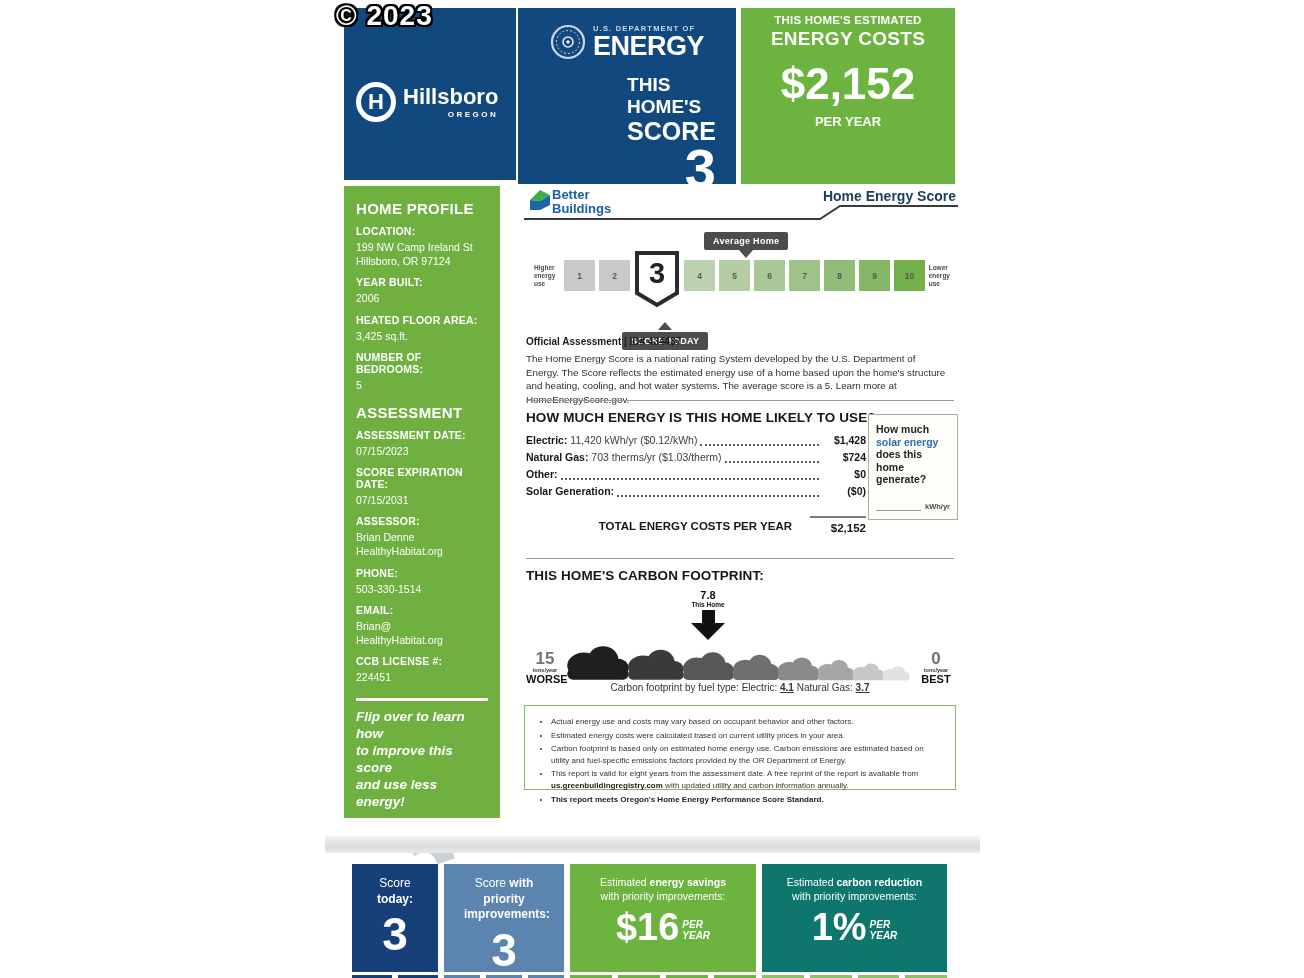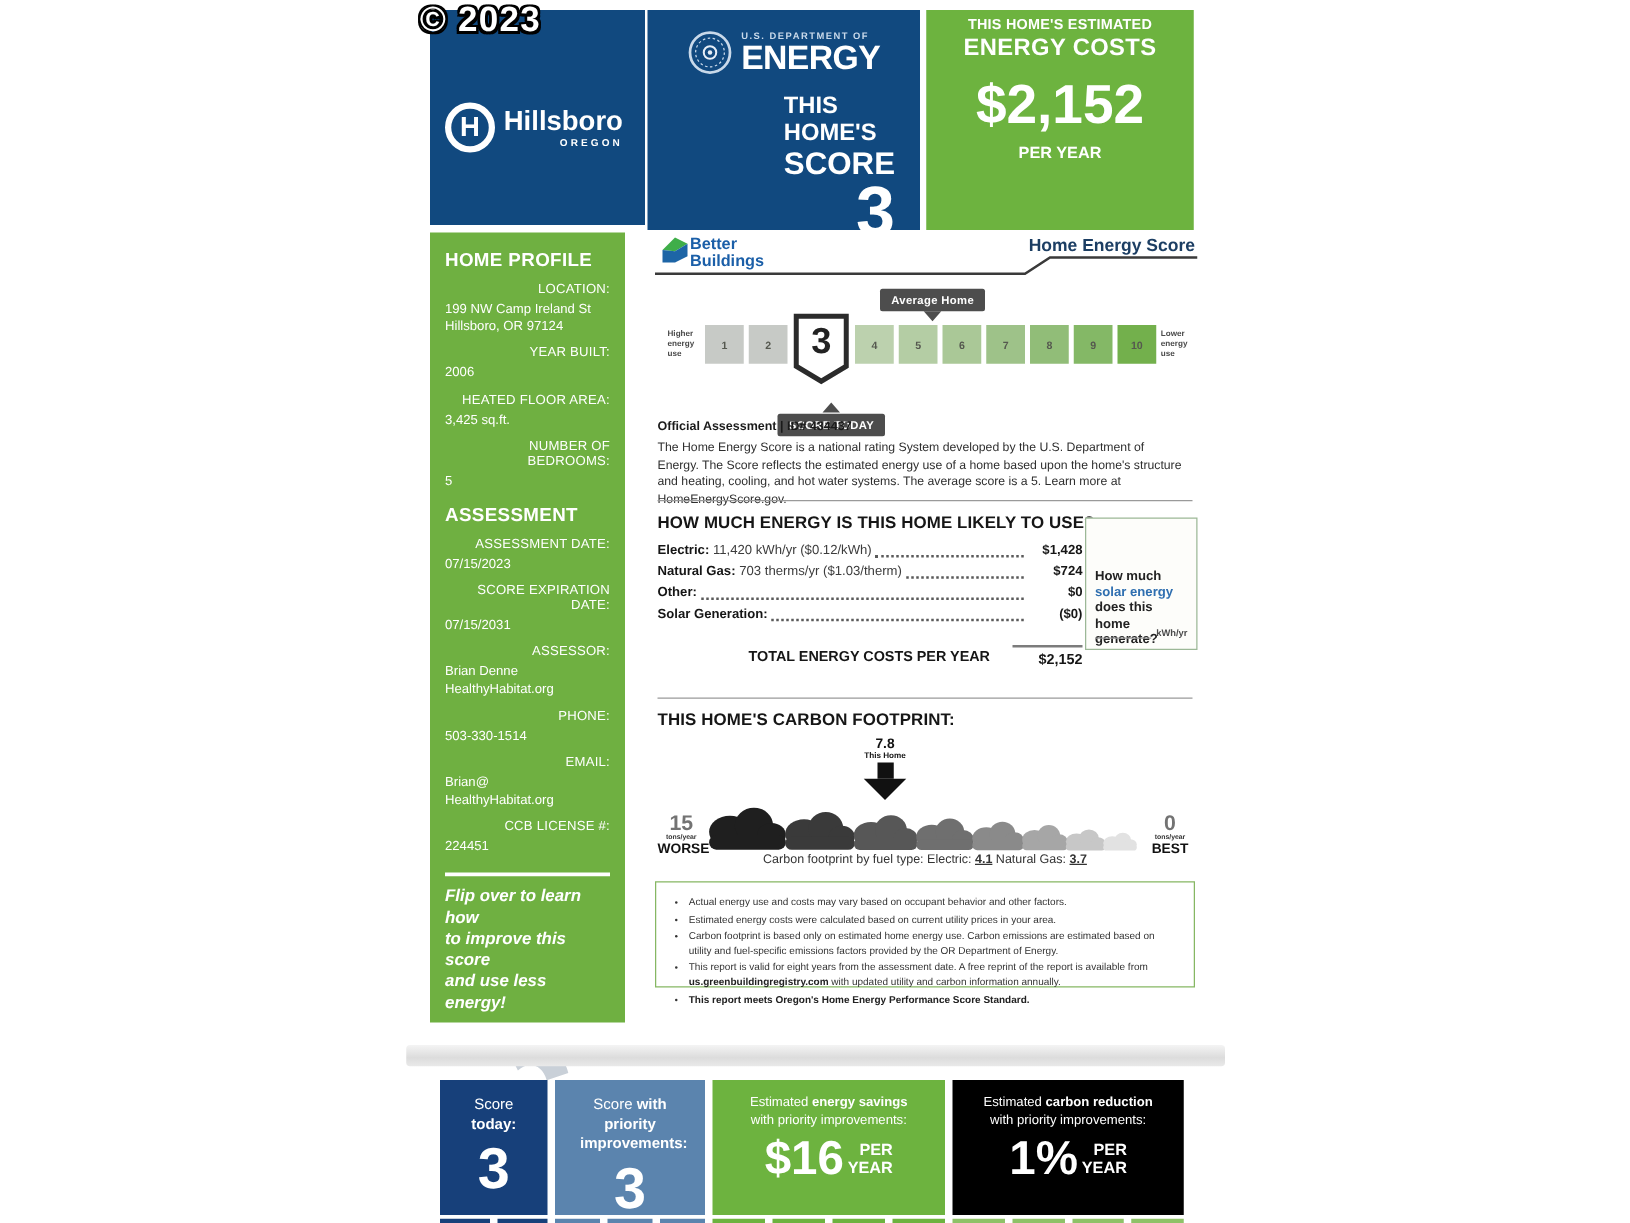--- a/index.html
+++ b/index.html
@@ -27,21 +27,21 @@
   .doe-outof{color:#fff;font-size:12px;font-weight:700;margin-top:6px;}
   #costs-box{position:absolute;left:741px;top:8px;width:214px;height:176px;background:#6db33f;text-align:center;color:#fff;}
   .c1{font-size:11.5px;font-weight:700;margin-top:6px;letter-spacing:0.2px;}
   .c2{font-size:19px;font-weight:800;margin-top:2px;letter-spacing:0.3px;}
   .c3{font-size:44px;font-weight:800;margin-top:12px;line-height:1;}
   .c4{font-size:13px;font-weight:600;margin-top:8px;}
   
   #sidebar{position:absolute;left:344px;top:186px;width:156px;height:632px;background:#6fб041;background:#6fb041;color:#fff;box-sizing:border-box;padding:10px 12px;}
   .sb-title{font-size:15px;font-weight:800;letter-spacing:0.3px;margin:4px 0 2px;}
   .sb-title2{margin-top:12px;}
-  .sb-label{font-size:10.5px;font-weight:400;margin-top:8px;letter-spacing:0.2px;text-align:right;}
+  .sb-label{font-size:10.5px;font-weight:700;margin-top:8px;letter-spacing:0.2px;}
   .sb-value{font-size:10.5px;font-weight:400;margin-top:3px;line-height:1.35;white-space:pre-line;}
   .sb-divider{border-top:3px solid #fff;margin:14px 0 8px;}
   .sb-flip{font-style:italic;font-weight:800;font-size:13.5px;line-height:1.25;white-space:pre-line;}
   .flip-icon{text-align:center;margin-top:10px;}
   
   #main{position:absolute;left:520px;top:186px;width:438px;height:636px;}
   .bb-logo{position:absolute;left:8px;top:2px;display:flex;gap:0;align-items:flex-start;}
   .bb-text{color:#1b5fa8;font-weight:800;font-size:13px;line-height:1.05;}
   #hes-title{position:absolute;right:2px;top:2px;color:#1c3e63;font-weight:800;font-size:14px;}
   .hes-rule{position:absolute;left:4px;top:16px;}
@@ -71,21 +71,21 @@
   .e-row{display:flex;align-items:flex-end;margin-bottom:5px;}
   .e-label{font-size:10.5px;font-weight:800;color:#161616;white-space:pre;}
   .e-detail{font-size:10.5px;color:#3c3c3c;white-space:pre;}
   .dots{flex:1;border-bottom:2px dotted #5a5a5a;height:8px;margin:0 3px;}
   .e-value{font-size:10.5px;font-weight:600;color:#161616;width:44px;text-align:right;}
   #total-row{position:absolute;left:6px;top:330px;width:340px;display:flex;justify-content:flex-end;gap:18px;}
   #total-label{font-size:11.5px;font-weight:800;color:#161616;padding-top:4px;}
   #total-value{font-size:11.5px;font-weight:800;color:#161616;border-top:2px solid #7c7c7c;padding-top:4px;min-width:56px;text-align:right;}
   
   #solar-box{position:absolute;right:0px;top:228px;width:90px;height:106px;border:1px solid #9cb897;background:#fdfdfa;box-sizing:border-box;padding:8px 7px;}
-  .solar-text{font-size:10.5px;font-weight:700;color:#222;line-height:1.2;margin-top:32px;}
+  .solar-text{font-size:10.5px;font-weight:700;color:#222;line-height:1.2;}
   .solar-hl{color:#2f6fb0;}
   .solar-unit-row{position:absolute;left:7px;right:7px;bottom:8px;display:flex;align-items:flex-end;}
   .solar-line{flex:1;border-bottom:1px solid #999;height:8px;margin-right:4px;}
   .solar-unit{font-size:7.5px;font-weight:700;color:#4a4a4a;}
   
   #carbon-section{position:absolute;left:6px;top:372px;width:428px;}
   #cloud-area{position:relative;height:108px;margin-top:2px;}
   #this-home{position:absolute;left:150px;top:4px;width:64px;text-align:center;}
   .th-val{font-size:11px;font-weight:800;color:#111;}
   .th-lab{font-size:6.5px;font-weight:700;color:#111;}
@@ -108,21 +108,21 @@
   .fp-b{font-weight:800;color:#222;}
   
   #page-strip{position:absolute;left:325px;top:836px;width:655px;height:17px;border-radius:3px;
     background:linear-gradient(#f4f4f4,#dcdcdc 60%,#e9e9e9);}
   #bottom{position:absolute;left:0;top:864px;width:1304px;height:114px;}
   .bbox{position:absolute;top:0;height:108px;color:#fff;text-align:center;box-sizing:border-box;}
   .bhead{font-size:11px;line-height:1.3;padding:12px 20px 0;}
   .bhead .hb{font-weight:800;}
   .bval-row{display:flex;justify-content:center;align-items:flex-end;margin-top:6px;}
   .bval{font-size:46px;font-weight:800;line-height:0.95;}
-  .bsuffix{font-size:13px;font-weight:700;text-align:right;margin-left:3px;padding-bottom:4px;line-height:1.1;white-space:pre-line;}
+  .bsuffix{font-size:10px;font-weight:700;text-align:left;margin-left:3px;padding-bottom:4px;line-height:1.1;white-space:pre-line;font-style:italic;}
   .sliver{position:absolute;top:111px;height:8px;}
 </style>
 </head>
 <body>
 
 <div id="watermark">© 2023</div>
 
 <div id="hillsboro-box">
   <div class="hb-logo">
     <div class="hb-ring">
@@ -432,21 +432,21 @@
       <div class="bval-row">
         <span class="bval" style="font-size: 38px;">$16</span>
         <span class="bsuffix">PER
 YEAR</span>
       </div>
     </div>
     <div class="sliver" style="left: 570px; width: 42px; background: rgb(109, 179, 63);"></div>
     <div class="sliver" style="left: 618px; width: 42px; background: rgb(109, 179, 63);"></div>
     <div class="sliver" style="left: 666px; width: 42px; background: rgb(109, 179, 63);"></div>
     <div class="sliver" style="left: 714px; width: 42px; background: rgb(109, 179, 63);"></div>
-    <div class="bbox" style="left: 762px; width: 185px; background: #000000;">
+    <div class="bbox" style="left: 762px; width: 185px; background: #0f766e;">
       <div class="bhead" style="font-size: 10.5px;"><span>Estimated </span><span class="hb">carbon reduction</span><span> with priority improvements:</span></div>
       <div class="bval-row">
         <span class="bval" style="font-size: 38px;">1%</span>
         <span class="bsuffix">PER
 YEAR</span>
       </div>
     </div>
     <div class="sliver" style="left: 762px; width: 41.75px; background: rgb(142, 194, 104);"></div>
     <div class="sliver" style="left: 809.75px; width: 41.75px; background: rgb(142, 194, 104);"></div>
     <div class="sliver" style="left: 857.5px; width: 41.75px; background: rgb(142, 194, 104);"></div>

